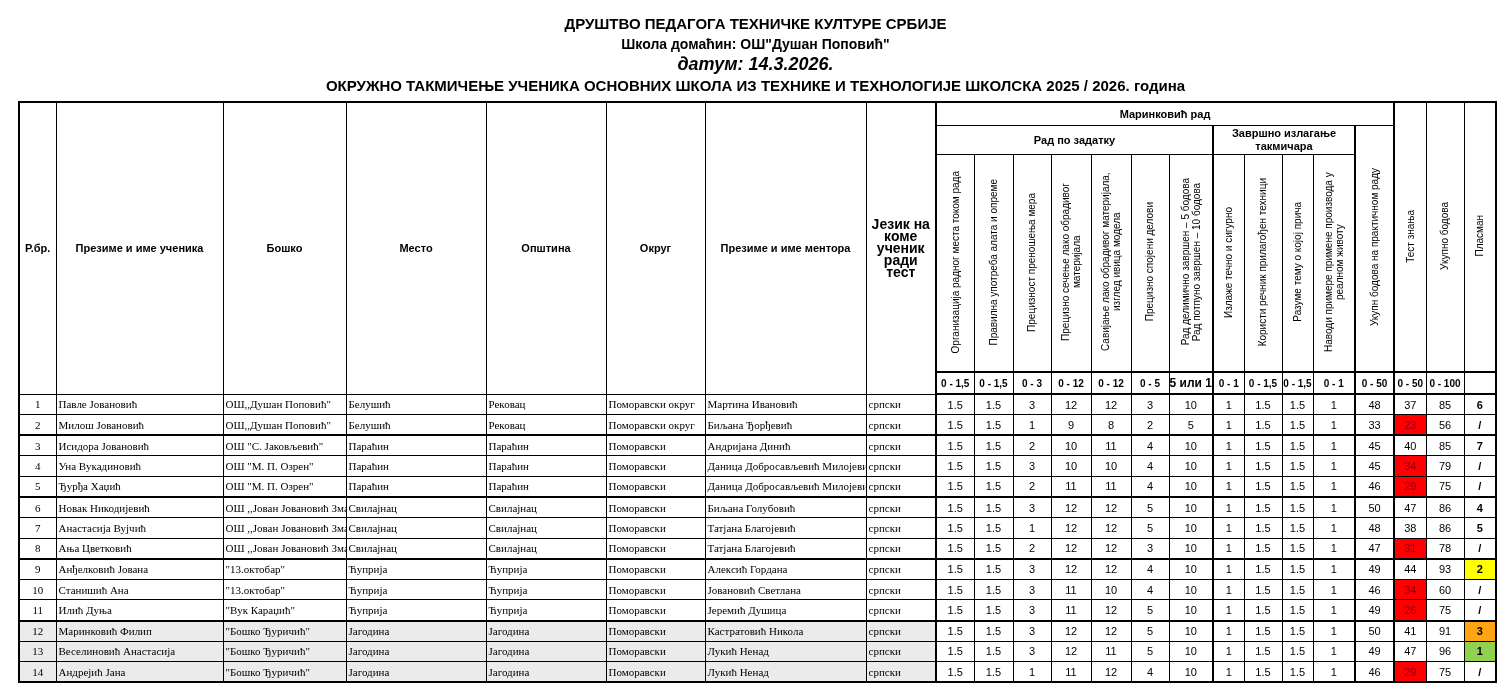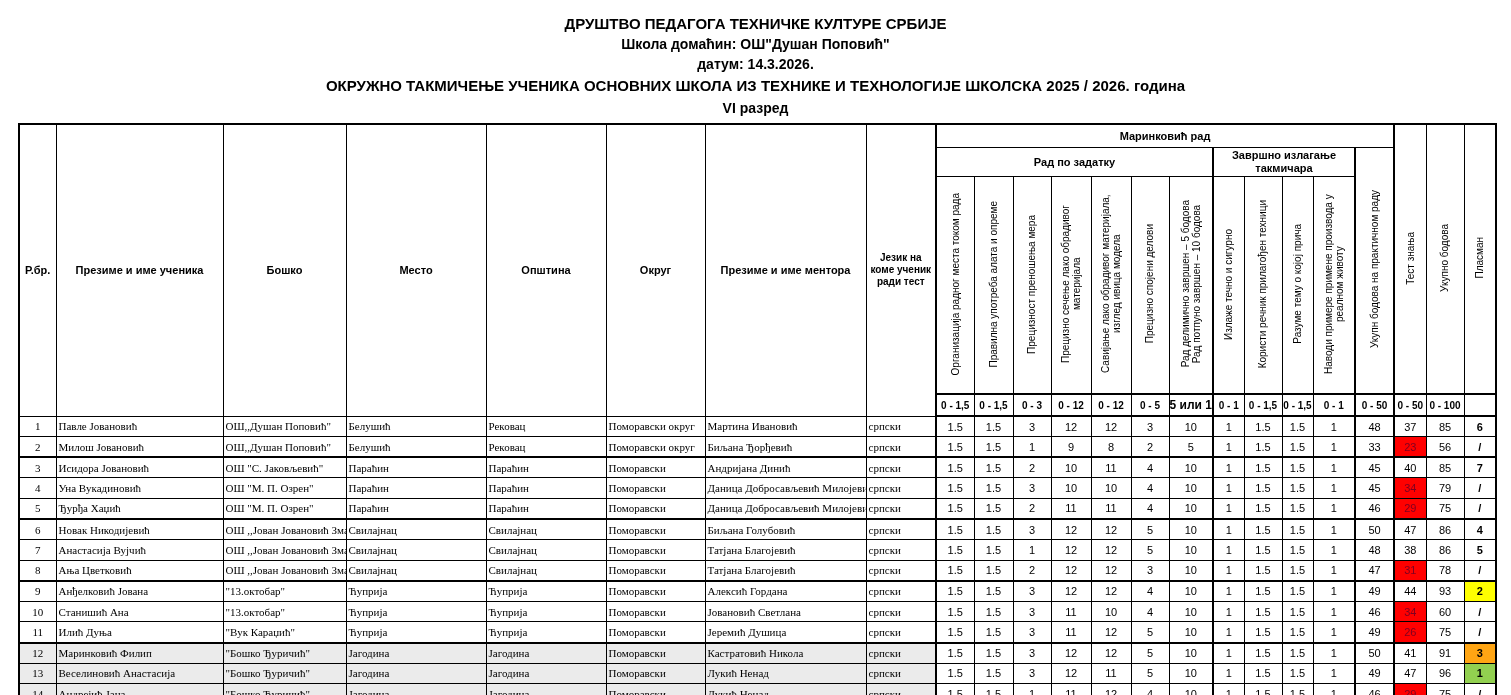--- a/index.html
+++ b/index.html
@@ -7,21 +7,21 @@
     width: 1511px; height: 695px;
     background: #ffffff;
     overflow: hidden;
     font-family: "Liberation Sans", sans-serif;
     color: #000;
   }
   .titles { text-align: center; padding-top: 13px; }
   .titles div { font-weight: bold; }
   .t1 { font-size: 15px; line-height: 21px; }
   .t2 { font-size: 14px; line-height: 20px; }
-  .t3 { font-size: 14px; line-height: 20px; }
+  .t3 { font-size: 18px; line-height: 20px; font-style: italic; }
   .t4 { font-size: 15px; line-height: 23px; }
   .t5 { font-size: 14px; line-height: 22px; }
 
   table {
     border-collapse: collapse;
     table-layout: fixed;
     margin-left: 18px;
     margin-top: 4px;
     border: 2px solid #000;
     width: 1477px;
@@ -30,21 +30,21 @@
     border: 1px solid #000;
     padding: 0 2px;
     overflow: hidden;
     font-size: 11px;
     vertical-align: middle;
     white-space: nowrap;
   }
   
   .hc { font-weight: bold; text-align: center; white-space: normal; }
   .hg { font-weight: bold; text-align: center; font-size: 11px; }
-  .hlang { font-size: 10px; line-height: 12px; margin-left: 32px; }
+  .hlang { font-size: 14px; line-height: 12px; margin-left: 32px; }
   .rowA td { height: 22px; }
   .rowB td { height: 28px; }
   .rowC td { height: 210px; }
   td.v { text-align: center; vertical-align: middle; padding: 3px 0; }
   .rot {
     writing-mode: vertical-rl;
     transform: rotate(180deg);
     display: inline-block;
     line-height: 1.12;
     white-space: pre-line;
@@ -69,21 +69,20 @@
   td.rank { font-weight: bold; }
 </style>
 </head>
 <body>
 
 <div class="titles">
   <div class="t1">ДРУШТВО ПЕДАГОГА ТЕХНИЧКЕ КУЛТУРЕ СРБИЈЕ</div>
   <div class="t2">Школа домаћин: ОШ"Душан Поповић"</div>
   <div class="t3">датум: 14.3.2026.</div>
   <div class="t4">ОКРУЖНО ТАКМИЧЕЊЕ УЧЕНИКА ОСНОВНИХ ШКОЛА ИЗ ТЕХНИКЕ И ТЕХНОЛОГИЈЕ ШКОЛСКА 2025 / 2026. година</div>
-  <div class="t5">VI разред</div>
 </div>
 
 <table>
   <colgroup>
     <col style="width:37px">
       <col style="width:167px">
       <col style="width:123px">
       <col style="width:140px">
     <col style="width:120px">
       <col style="width:99px">

